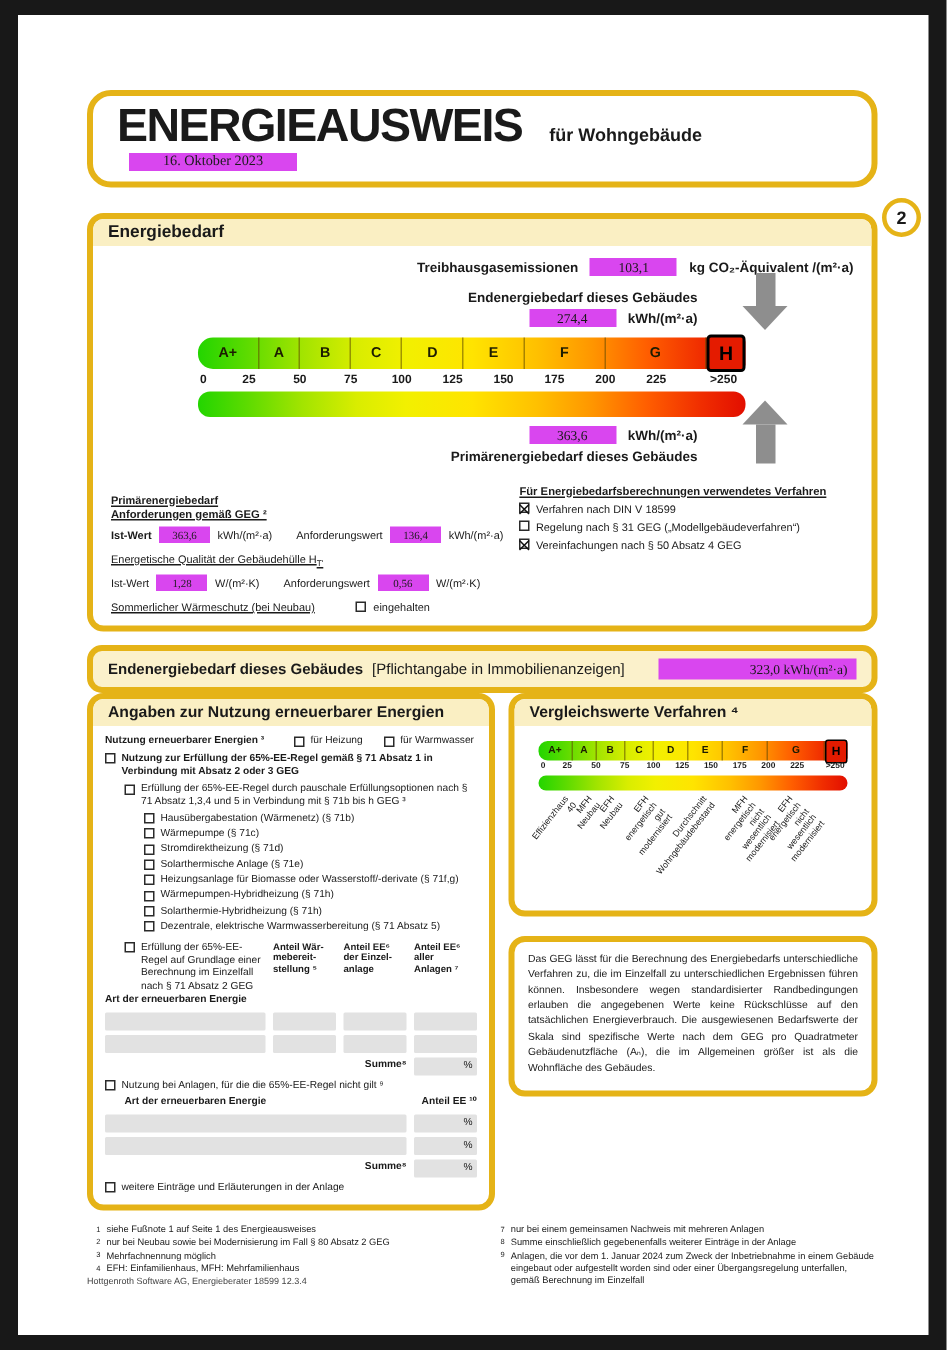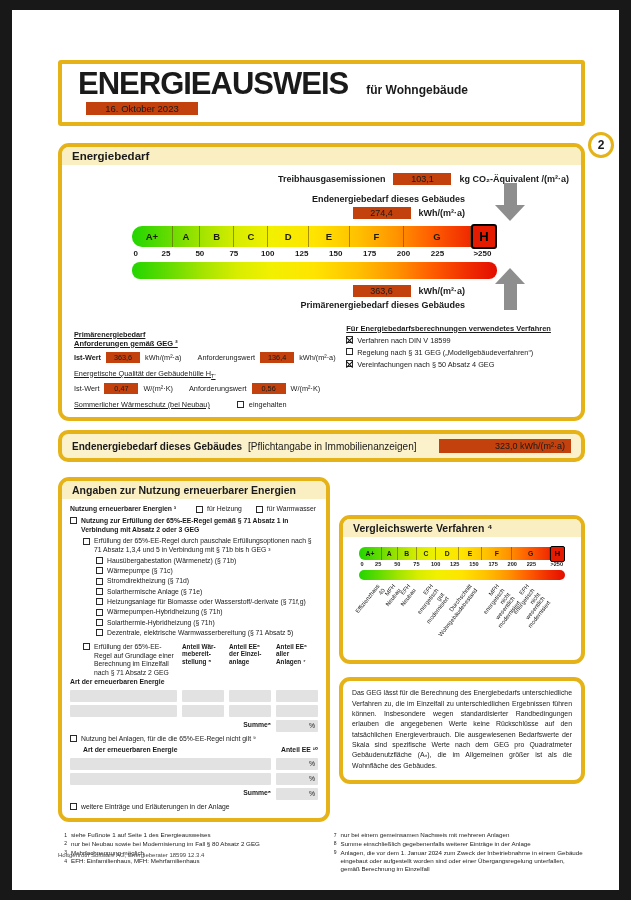--- a/index.html
+++ b/index.html
@@ -2,24 +2,24 @@
 <html><head>
 <meta charset="utf-8">
 <style>
   * { margin:0; padding:0; box-sizing:border-box; }
   html,body { width:631px; height:900px; }
   body { background:#181818; font-family:"Liberation Sans","DejaVu Sans",sans-serif; color:#1a1a1a; position:relative; }
   .page { position:absolute; left:12px; top:10px; width:607px; height:880px; background:#ffffff; }
   .content { padding:50px 34px 0 46px; }
   .b { font-weight:bold; }
   .u { text-decoration:underline; }
-  .valuebox { background:#c2410c; display:inline-block; text-align:center; }
-
-  
-  .hdr-box { border:4px solid #e5b317; border-radius:3px; padding:4px 16px 7px 16px; }
+  .valuebox { background:#d946ef; display:inline-block; text-align:center;font-family:Liberation Serif, serif; }
+
+  
+  .hdr-box { border:4px solid #e5b317; border-radius:16px; padding:4px 16px 7px 16px; }
   .hdr-row { display:flex; align-items:flex-end; }
   .hdr-title { font-size:31px; font-weight:bold; letter-spacing:-1px; line-height:1.05; }
   .hdr-for { font-size:12px; font-weight:bold; margin-left:18px; padding-bottom:4px; }
   .hdr-sub { font-size:9.5px; display:flex; align-items:center; margin-top:1px; }
   .valuebox.date { margin-left:8px; width:112px; font-size:9.5px; padding:1px 0; }
 
   
   .meta-bar { background:#fbf1cb; border-radius:7px; margin-top:12px; height:26px; display:flex; align-items:center; padding:0 12px; font-size:10px; }
   .meta-right { margin-left:auto; display:flex; align-items:center; }
   .valuebox.reg { width:122px; font-size:9.5px; padding:2px 0; margin-left:8px; }
@@ -72,21 +72,21 @@
   .cb.checked::before { transform:rotate(45deg); }
   .cb.checked::after { transform:rotate(-45deg); }
   .cbrow { display:flex; align-items:flex-start; gap:4px; margin-top:3px; }
   .cbrow .cb { margin-top:0.5px; }
 
   
   .banner { margin-top:9px; border-radius:10px; display:flex; align-items:center; background:#fbf1cb; padding:5px 10px; font-size:10px; gap:6px; }
   .valuebox.bval { margin-left:auto; width:132px; font-size:9px; text-align:right; padding:2px 6px 2px 0; }
 
   
-  .lower { display:flex; gap:9px; margin-top:15px; align-items:center; }
+  .lower { display:flex; gap:9px; align-items:flex-start; }
   .leftbox { flex:0 0 272px; }
   .lb-body { padding:5px 8px 7px 8px; font-size:6.8px; line-height:1.3; }
   .head1 { display:flex; align-items:center; margin-top:1px; }
   .head1 .grp { display:flex; align-items:center; gap:4px; }
   .head1 .sp { margin-left:auto; }
   .head1 .g2 { margin-left:14px; margin-right:2px; }
   .ml1 { margin-left:13px; }
   .ml2 { margin-left:26px; margin-top:1.5px; }
   .optlist { display:block; }
   .t1head { display:flex; margin-top:5px; gap:5px; }
@@ -216,21 +216,21 @@
               <span class="gap"></span>
               <span>Anforderungswert</span>
               <span class="valuebox w34">136,4</span>
               <span>kWh/(m²·a)</span>
             </div>
             <div class="mt6">
               <span class="u">Energetische Qualität der Gebäudehülle H</span><span class="subt">T'</span>
             </div>
             <div class="frow">
               <span>Ist-Wert</span>
-              <span class="valuebox w34">0,47</span>
+              <span class="valuebox w34">1,28</span>
               <span>W/(m²·K)</span>
               <span class="gap"></span>
               <span>Anforderungswert</span>
               <span class="valuebox w34">0,56</span>
               <span>W/(m²·K)</span>
             </div>
             <div class="frow mt6">
               <span class="u">Sommerlicher Wärmeschutz (bei Neubau)</span>
               <span class="gap"></span>
                 <span class="gap"></span>

